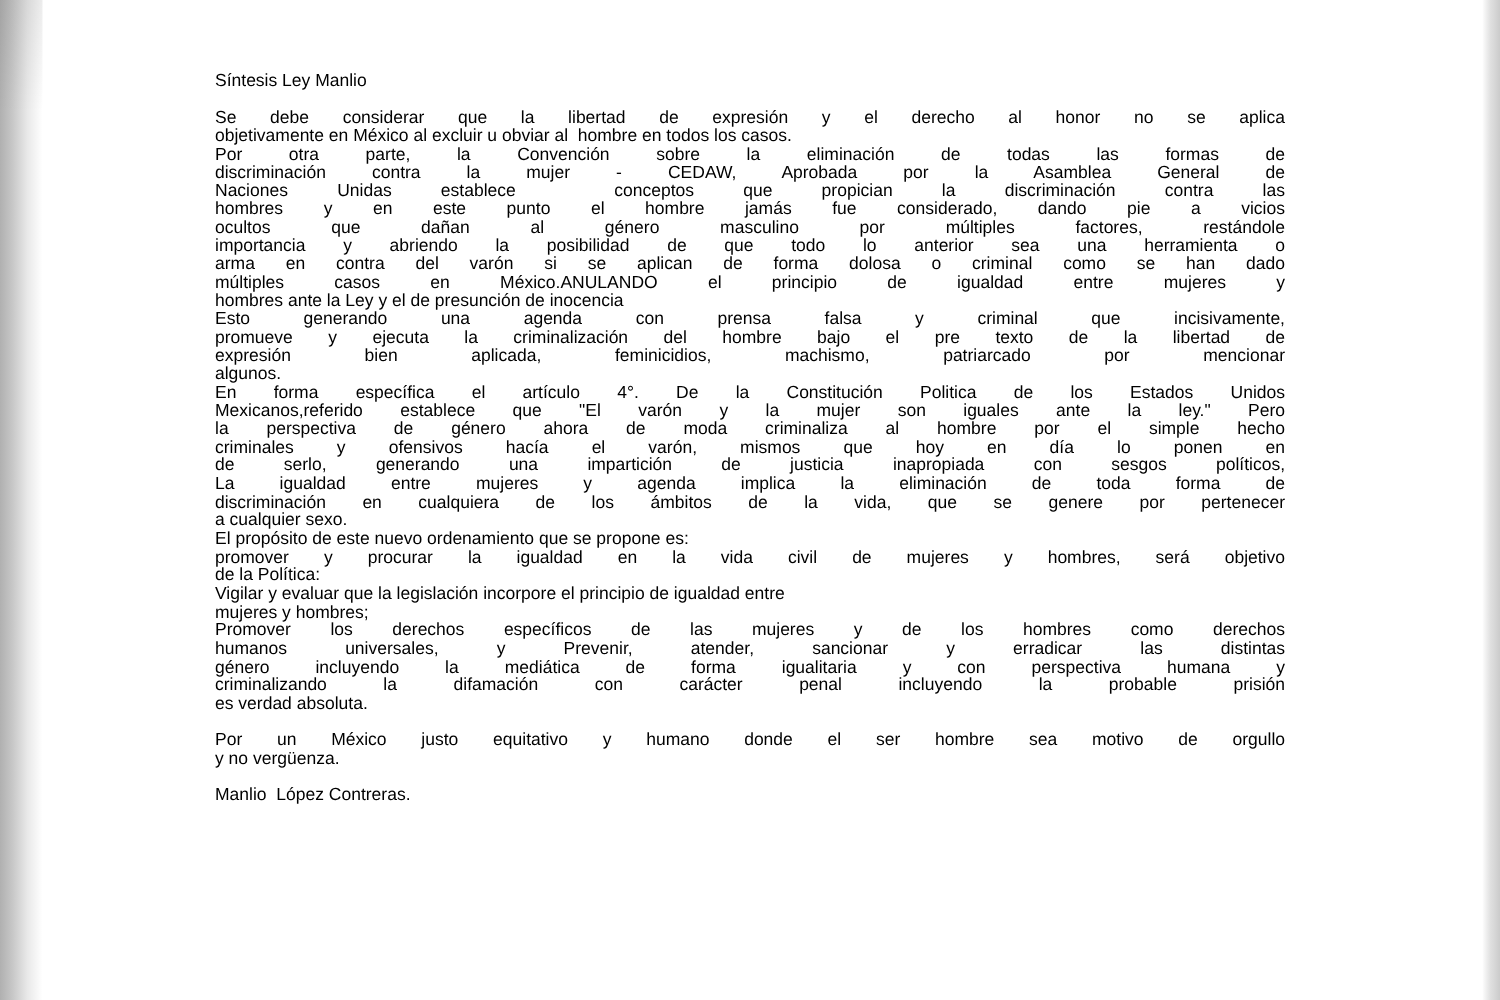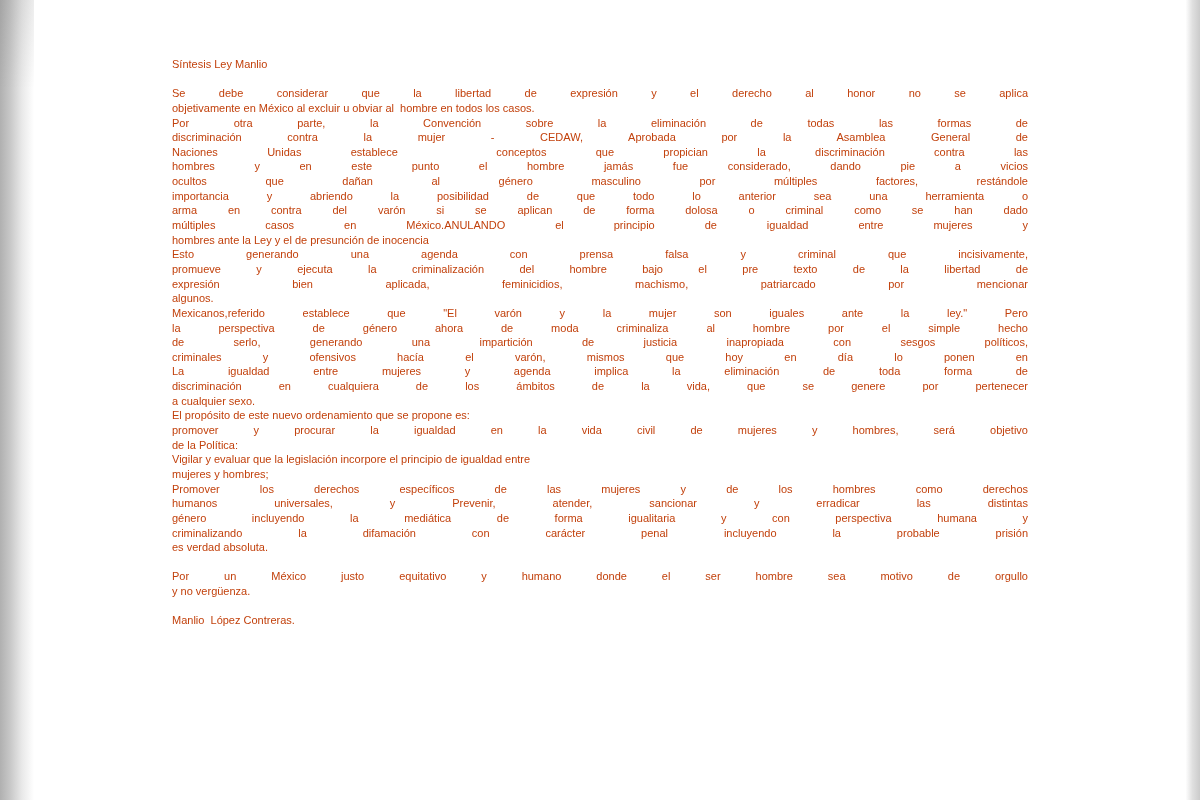--- a/index.html
+++ b/index.html
@@ -33,22 +33,22 @@
     position: absolute;
     right: 0; top: 0;
     width: 14px; height: 800px;
     background: linear-gradient(to right, #fdfdfd 0%, #e0e0e0 45%, #cbcbcb 100%);
   }
   .doc-body {
     position: absolute;
     left: 172px;
     top: 57px;
     width: 856px;
-    color: #c2410c;
-    font-size: 11px;
+    color: #000000;
+    font-size: 14px;
   }
   .block { margin: 0; padding: 0; }
   .block.blank { height: 14.65px; }
   .line {
     height: 14.65px;
     line-height: 14.65px;
     text-align: left;
     overflow: visible;
   }
   .line.j {
@@ -83,24 +83,25 @@
         <div class="line j">múltiples casos en México.ANULANDO el principio de igualdad entre mujeres y</div>
         <div class="line">hombres ante la Ley y el de presunción de inocencia</div>
       </div>
       <div class="block">
         <div class="line j">Esto generando una agenda con prensa falsa y criminal que incisivamente,</div>
         <div class="line j">promueve y ejecuta la criminalización del hombre bajo el pre texto de la libertad de</div>
         <div class="line j">expresión bien aplicada, feminicidios, machismo, patriarcado por mencionar</div>
         <div class="line">algunos.</div>
       </div>
       <div class="block">
+        <div class="line j">En forma específica el artículo 4°. De la Constitución Politica de los Estados Unidos</div>
         <div class="line j">Mexicanos,referido establece que "El varón y la mujer son iguales ante la ley." Pero</div>
         <div class="line j">la perspectiva de género ahora de moda criminaliza al hombre por el simple hecho</div>
+        <div class="line j">criminales y ofensivos hacía el varón, mismos que hoy en día lo ponen en</div>
         <div class="line j">de serlo, generando una impartición de justicia inapropiada con sesgos políticos,</div>
-        <div class="line j">criminales y ofensivos hacía el varón, mismos que hoy en día lo ponen en</div>
       </div>
       <div class="block">
         <div class="line j">La igualdad entre mujeres y agenda implica la eliminación de toda forma de</div>
         <div class="line j">discriminación en cualquiera de los ámbitos de la vida, que se genere por pertenecer</div>
         <div class="line">a cualquier sexo.</div>
       </div>
       <div class="block">
         <div class="line">El propósito de este nuevo ordenamiento que se propone es:</div>
       </div>
       <div class="block">

